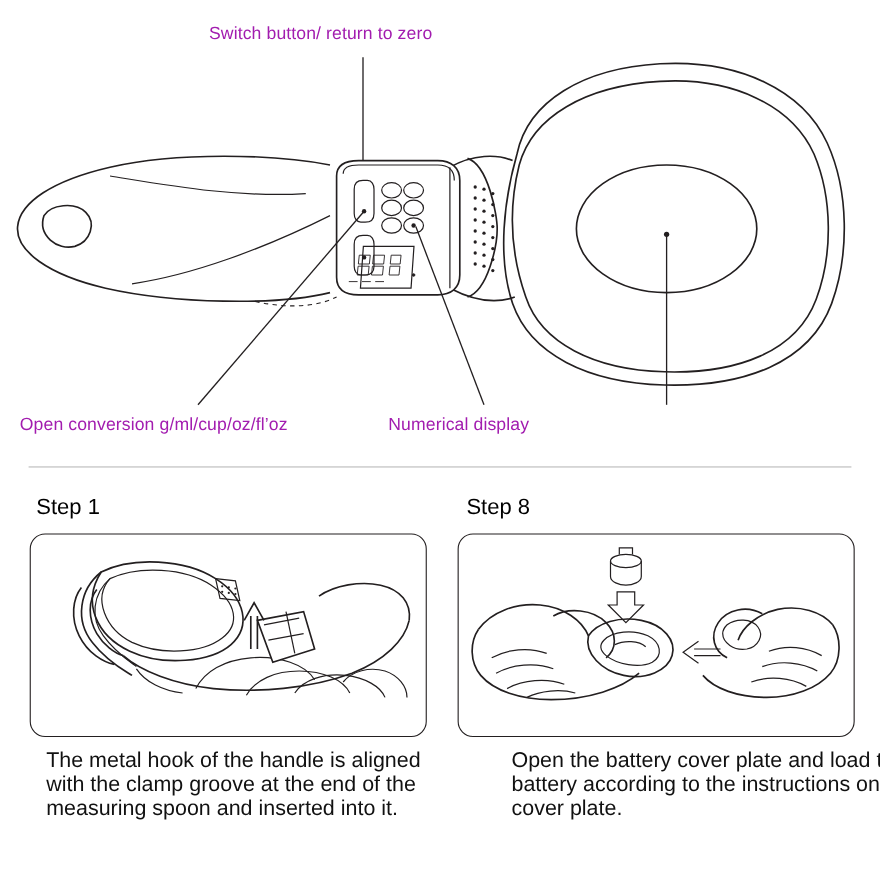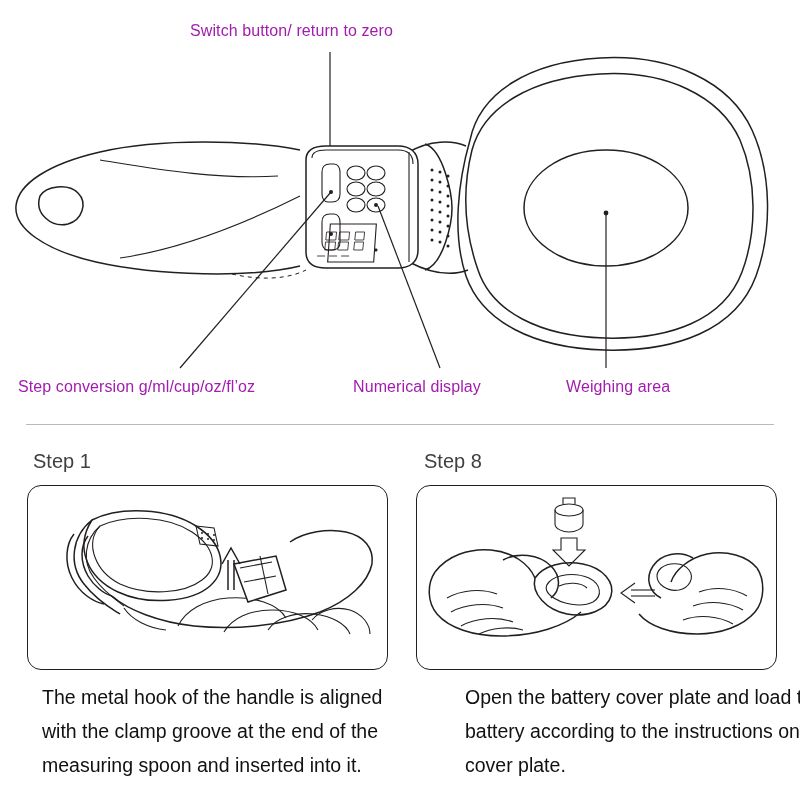--- a/index.html
+++ b/index.html
@@ -48,21 +48,21 @@
     top: 424px;
     width: 748px;
     height: 1px;
     background: #b9b9b9;
   }
 
   
   .step-title {
     position: absolute;
     font-size: 20px;
-    color: #404040;
+    color: #000000;
     text-align: center;
   }
   #step1-title { left: 33px;  top: 450px; }
   #step2-title { left: 424px; top: 450px; }
 
   .step-panel {
     position: absolute;
     width: 361px;
     height: 185px;
     border: 1.4px solid #231f20;
@@ -71,21 +71,21 @@
     overflow: hidden;
     background: #fff;
   }
   #step1-panel { left: 27px;  top: 485px; }
   #step2-panel { left: 416px; top: 485px; }
 
   .step-caption {
     position: absolute;
     width: 368px;
     font-size: 19.5px;
-    line-height: 34px;
+    line-height: 22px;
     color: #111;
   }
   #step1-caption { left: 42px;  top: 680px; }
   #step2-caption { left: 424px; top: 680px; margin-left: 41px; }
 
   svg { display: block; }
   .ln { fill: none; stroke: #231f20; stroke-width: 1.5; }
   .ln-thin { fill: none; stroke: #231f20; stroke-width: 1.1; }
   .ln-hair { fill: none; stroke: #231f20; stroke-width: 0.8; }
   .lead { fill: none; stroke: #231f20; stroke-width: 1.2; }
@@ -231,23 +231,22 @@
 
         <path class="lead" d="M180 368 L 331 192"></path>
 
         <path class="lead" d="M440 368 L 378 206"></path>
 
         <path class="lead" d="M606 368 L 606 213"></path>
       </g>
     </svg>
 
     <div class="callout-label" id="label-switch">Switch button/ return to zero</div>
-    <div class="callout-label" id="label-unit">Step conversion g/ml/cup/oz/fl’oz</div>
+    <div class="callout-label" id="label-unit">Open conversion g/ml/cup/oz/fl’oz</div>
     <div class="callout-label" id="label-numeric">Numerical display</div>
-    <div class="callout-label" id="label-weigh">Weighing area</div>
   </div>
 
   <div id="divider"></div>
 
   <div class="step-title" id="step1-title">Step 1</div>
 
   <div class="step-panel" id="step1-panel">
     <svg width="359" height="183" viewBox="0 0 359 183">
 
       <g>

